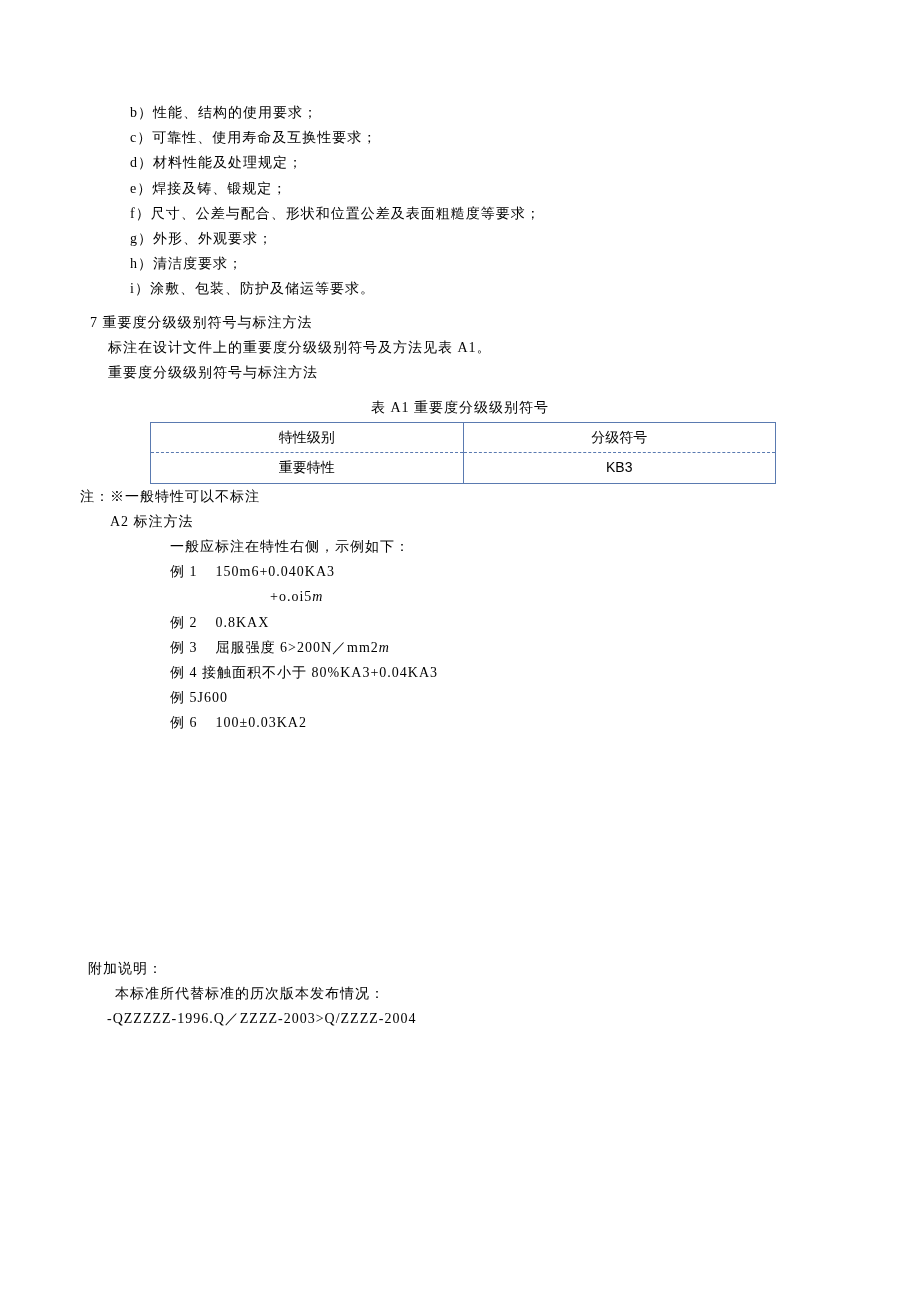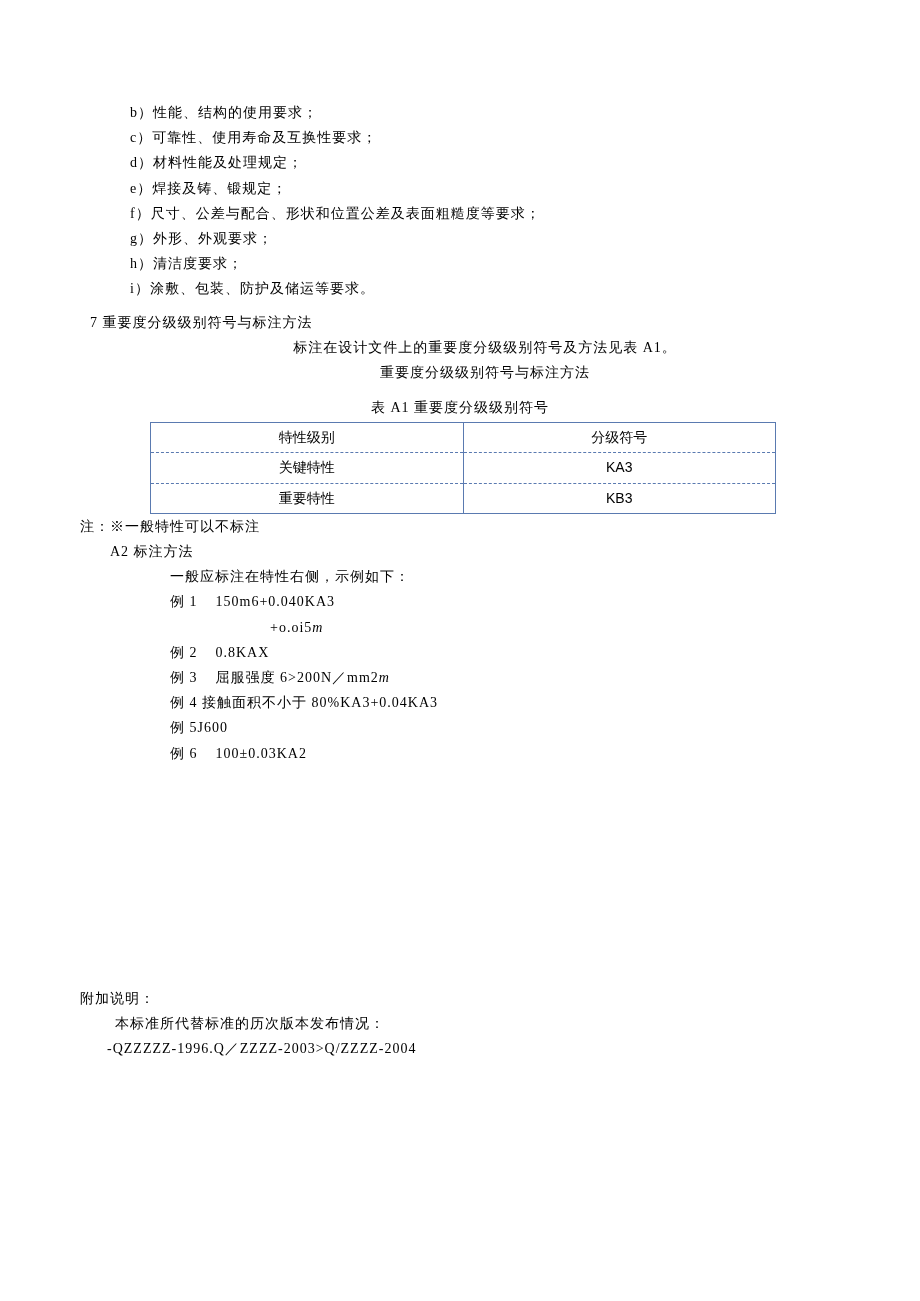--- a/index.html
+++ b/index.html
@@ -16,23 +16,22 @@
     .list-item {
       margin-left: 50px;
       letter-spacing: 1px;
     }
     .section-title {
       margin-left: 10px;
       margin-top: 8px;
       letter-spacing: 1px;
     }
     .indent-1 {
-      margin-left: 50px;
+      margin-left: 28px;
       letter-spacing: 1px;
-      text-align: center;
     }
     .table-caption {
       text-align: center;
       margin-top: 10px;
       margin-bottom: 2px;
       letter-spacing: 1px;
     }
     table {
       border-collapse: collapse;
       width: 626px;
@@ -67,21 +66,21 @@
       letter-spacing: 1px;
     }
     .ex-indent-2 {
       margin-left: 190px;
       letter-spacing: 1px;
     }
     .appendix {
       margin-top: 220px;
     }
     .appendix-title {
-      margin-left: 0;
+      margin-left: 8px;
       letter-spacing: 1px;
     }
     .appendix-item {
       margin-left: 35px;
       letter-spacing: 1px;
     }
     .appendix-sub {
       margin-left: 27px;
       letter-spacing: 1px;
     }
@@ -109,24 +108,20 @@
 <div class="indent-1">重要度分级级别符号与标注方法</div>
 
 <div class="table-caption">表 A1 重要度分级级别符号</div>
 <table>
   <tbody>
       <tr>
     <td style="width:50%">特性级别</td>
     <td style="width:50%">分级符号</td>
   </tr>
   <tr>
-    <td>关键特性</td>
-    <td class="sans">KA3</td>
-  </tr>
-  <tr>
     <td>重要特性</td>
     <td class="sans">KB3</td>
   </tr>
 </tbody>
   </table>
 
 <div class="note">注：※一般特性可以不标注</div>
 <div class="sub">A2 标注方法</div>
 <div class="ex-indent">一般应标注在特性右侧，示例如下：</div>
 

